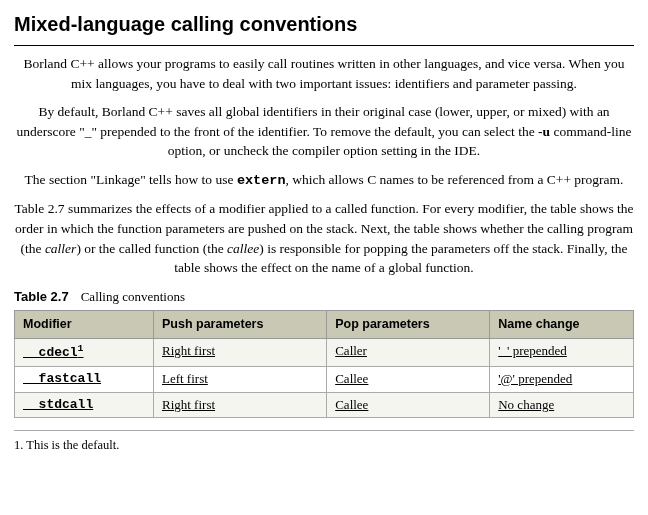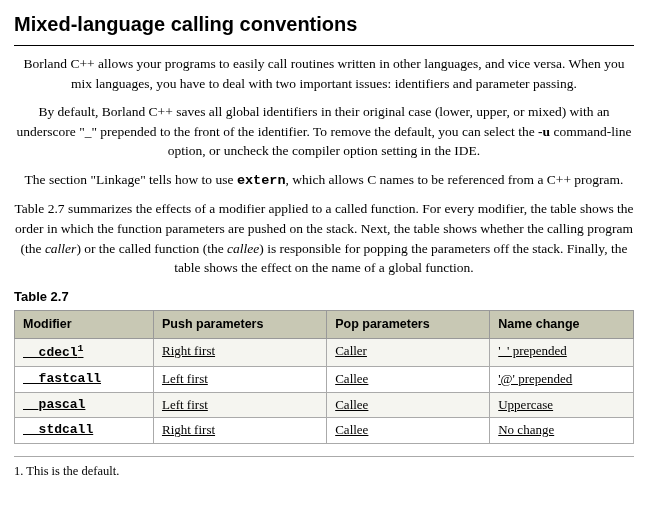--- a/index.html
+++ b/index.html
@@ -131,20 +131,21 @@
 <p class="body-text">
   The section "Linkage" tells how to use <span class="code-inline">extern</span>, which allows C names to be referenced from a C++ program.
 </p>
 
 <p class="body-text">
   Table 2.7 summarizes the effects of a modifier applied to a called function. For every modifier, the table shows the order in which the function parameters are pushed on the stack. Next, the table shows whether the calling program (the <em>caller</em>) or the called function (the <em>callee</em>) is responsible for popping the parameters off the stack. Finally, the table shows the effect on the name of a global function.
 </p>
 
 <div class="table-caption-row">
   <span class="table-caption-label">Table 2.7</span>
+  <span class="table-caption-text">Calling conventions</span>
 </div>
 
 <table class="conventions-table">
   <thead>
     <tr>
       <th>Modifier</th>
       <th>Push parameters</th>
       <th>Pop parameters</th>
       <th>Name change</th>
     </tr>
@@ -156,26 +157,20 @@
       <td>Caller</td>
       <td>'_' prepended</td>
     </tr>
     <tr>
       <td class="modifier-cell">__fastcall</td>
       <td>Left first</td>
       <td>Callee</td>
       <td>'@' prepended</td>
     </tr>
     <tr>
-      <td class="modifier-cell">__pascal</td>
-      <td>Left first</td>
-      <td>Callee</td>
-      <td>Uppercase</td>
-    </tr>
-    <tr>
       <td class="modifier-cell">__stdcall</td>
       <td>Right first</td>
       <td>Callee</td>
       <td>No change</td>
     </tr>
   </tbody>
 </table>
 
 <div class="footnote">1. This is the default.</div>
 

